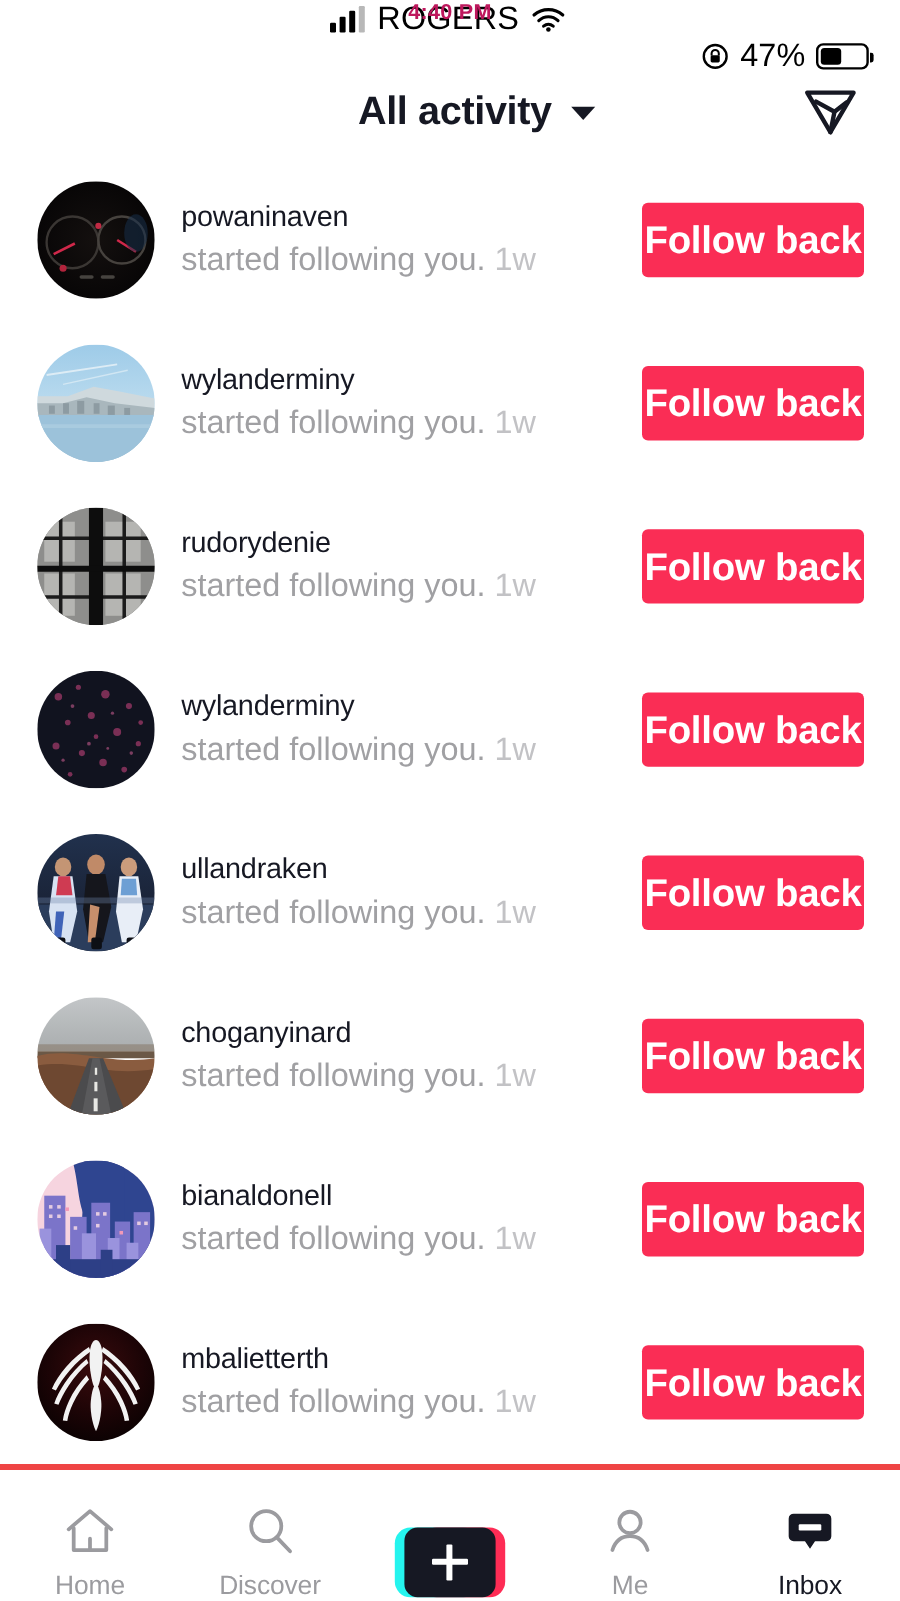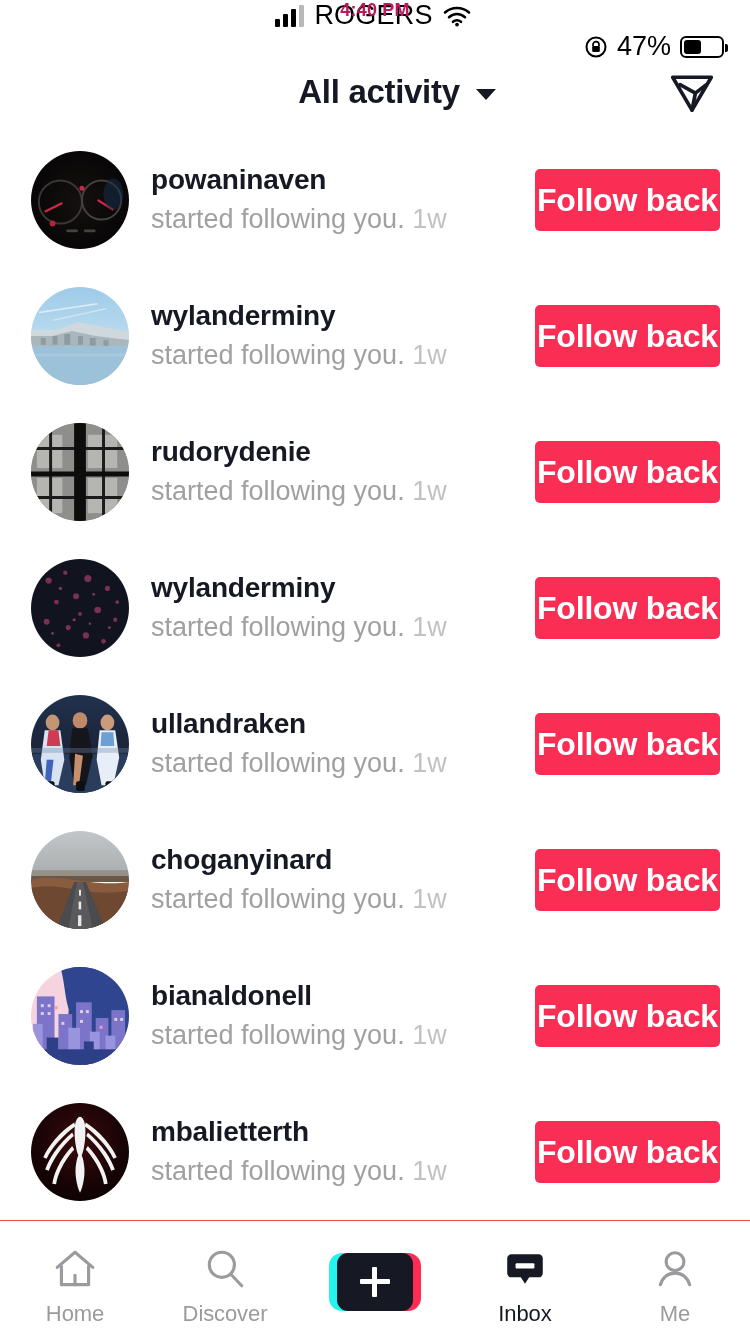--- a/index.html
+++ b/index.html
@@ -69,40 +69,40 @@
   .list{ width:750px; height:1088px; overflow:hidden; }
   .row{
     height:136px; display:flex; align-items:center; padding:0 30px 0 31px;
   }
   .avatar{
     width:98px;height:98px;border-radius:50%;flex:0 0 98px;overflow:hidden;position:relative;
   }
   .avatar svg{ display:block; width:100%; height:100%; }
   .row-text{ flex:1 1 auto; margin-left:22px; min-width:0; }
   .uname{
-    font-size:28px; font-weight:700; color:#161823; line-height:1.24;
+    font-size:24px; font-weight:400; color:#161823; line-height:1.24;
     letter-spacing:-.2px; white-space:nowrap; overflow:hidden; text-overflow:ellipsis;
   }
   .sub{
     font-size:27px; font-weight:400; color:#a0a0a3; line-height:1.3; margin-top:4px;
     white-space:nowrap;
   }
   .sub .ago{ color:#c2c2c5; }
   .follow-btn{
     flex:0 0 auto; width:185px; height:62px; border:none; border-radius:5px;
     background:#fa2d55; color:#ffffff; font-family:"Liberation Sans", sans-serif;
     font-size:32px; font-weight:700; letter-spacing:-.2px; cursor:pointer;
     display:flex; align-items:center; justify-content:center; margin-left:18px;
   }
 
   
   .tabbar{
     position:absolute; left:0; bottom:0; width:750px; height:114px;
-    background:#fff; border-top:1px solid #ef4444;
-    display:flex; align-items:center; padding-top:14px;
+    background:#fff; border-top:5px solid #ef4444;
+    display:flex; align-items:flex-end; padding-top:14px;
   }
   .tab{
     flex:1 1 20%; display:flex; flex-direction:column; align-items:center; gap:6px;
     cursor:pointer;
   }
   .tab-ico{ height:52px; display:flex; align-items:center; justify-content:center; }
   .tab-label{ font-size:22px; color:#9b9b9f; font-weight:400; letter-spacing:-.1px; }
   .tab.active .tab-label{ color:#161823; font-weight:400; }
   .create-btn{
     width:92px;height:58px;border-radius:13px;position:relative;
@@ -507,32 +507,32 @@
         <span class="edge-l"></span>
           <span class="edge-r"></span>
         <span class="core">
             <span class="plus"></span>
           </span>
       </span>
     </span>
     <span class="tab-label"></span>
   </div>
 
+  <div class="tab">
+    <span class="tab-ico">
+      <svg viewBox="0 0 44 44" width="46" height="46">
+        <circle cx="22" cy="15" r="8.5" fill="none" stroke="#9b9b9f" stroke-width="3"></circle>
+        <path d="M8 37c2.5-7.5 7.8-11 14-11s11.5 3.5 14 11" fill="none" stroke="#9b9b9f" stroke-width="3" stroke-linecap="round"></path>
+      </svg>
+    </span>
+    <span class="tab-label">Me</span>
+  </div>
+
   <div class="tab active">
     <span class="tab-ico">
       <svg viewBox="0 0 44 44" width="46" height="46">
         <path d="M9 8h26a4 4 0 014 4v14a4 4 0 01-4 4h-9l-4 6-4-6H9a4 4 0 01-4-4V12a4 4 0 014-4z" fill="#161823"></path>
         <rect x="13" y="16.5" width="18" height="5" rx="1" fill="#fff"></rect>
       </svg>
     </span>
     <span class="tab-label">Inbox</span>
   </div>
-
-  <div class="tab">
-    <span class="tab-ico">
-      <svg viewBox="0 0 44 44" width="46" height="46">
-        <circle cx="22" cy="15" r="8.5" fill="none" stroke="#9b9b9f" stroke-width="3"></circle>
-        <path d="M8 37c2.5-7.5 7.8-11 14-11s11.5 3.5 14 11" fill="none" stroke="#9b9b9f" stroke-width="3" stroke-linecap="round"></path>
-      </svg>
-    </span>
-    <span class="tab-label">Me</span>
-  </div>
 </div>
 
 </body></html>

